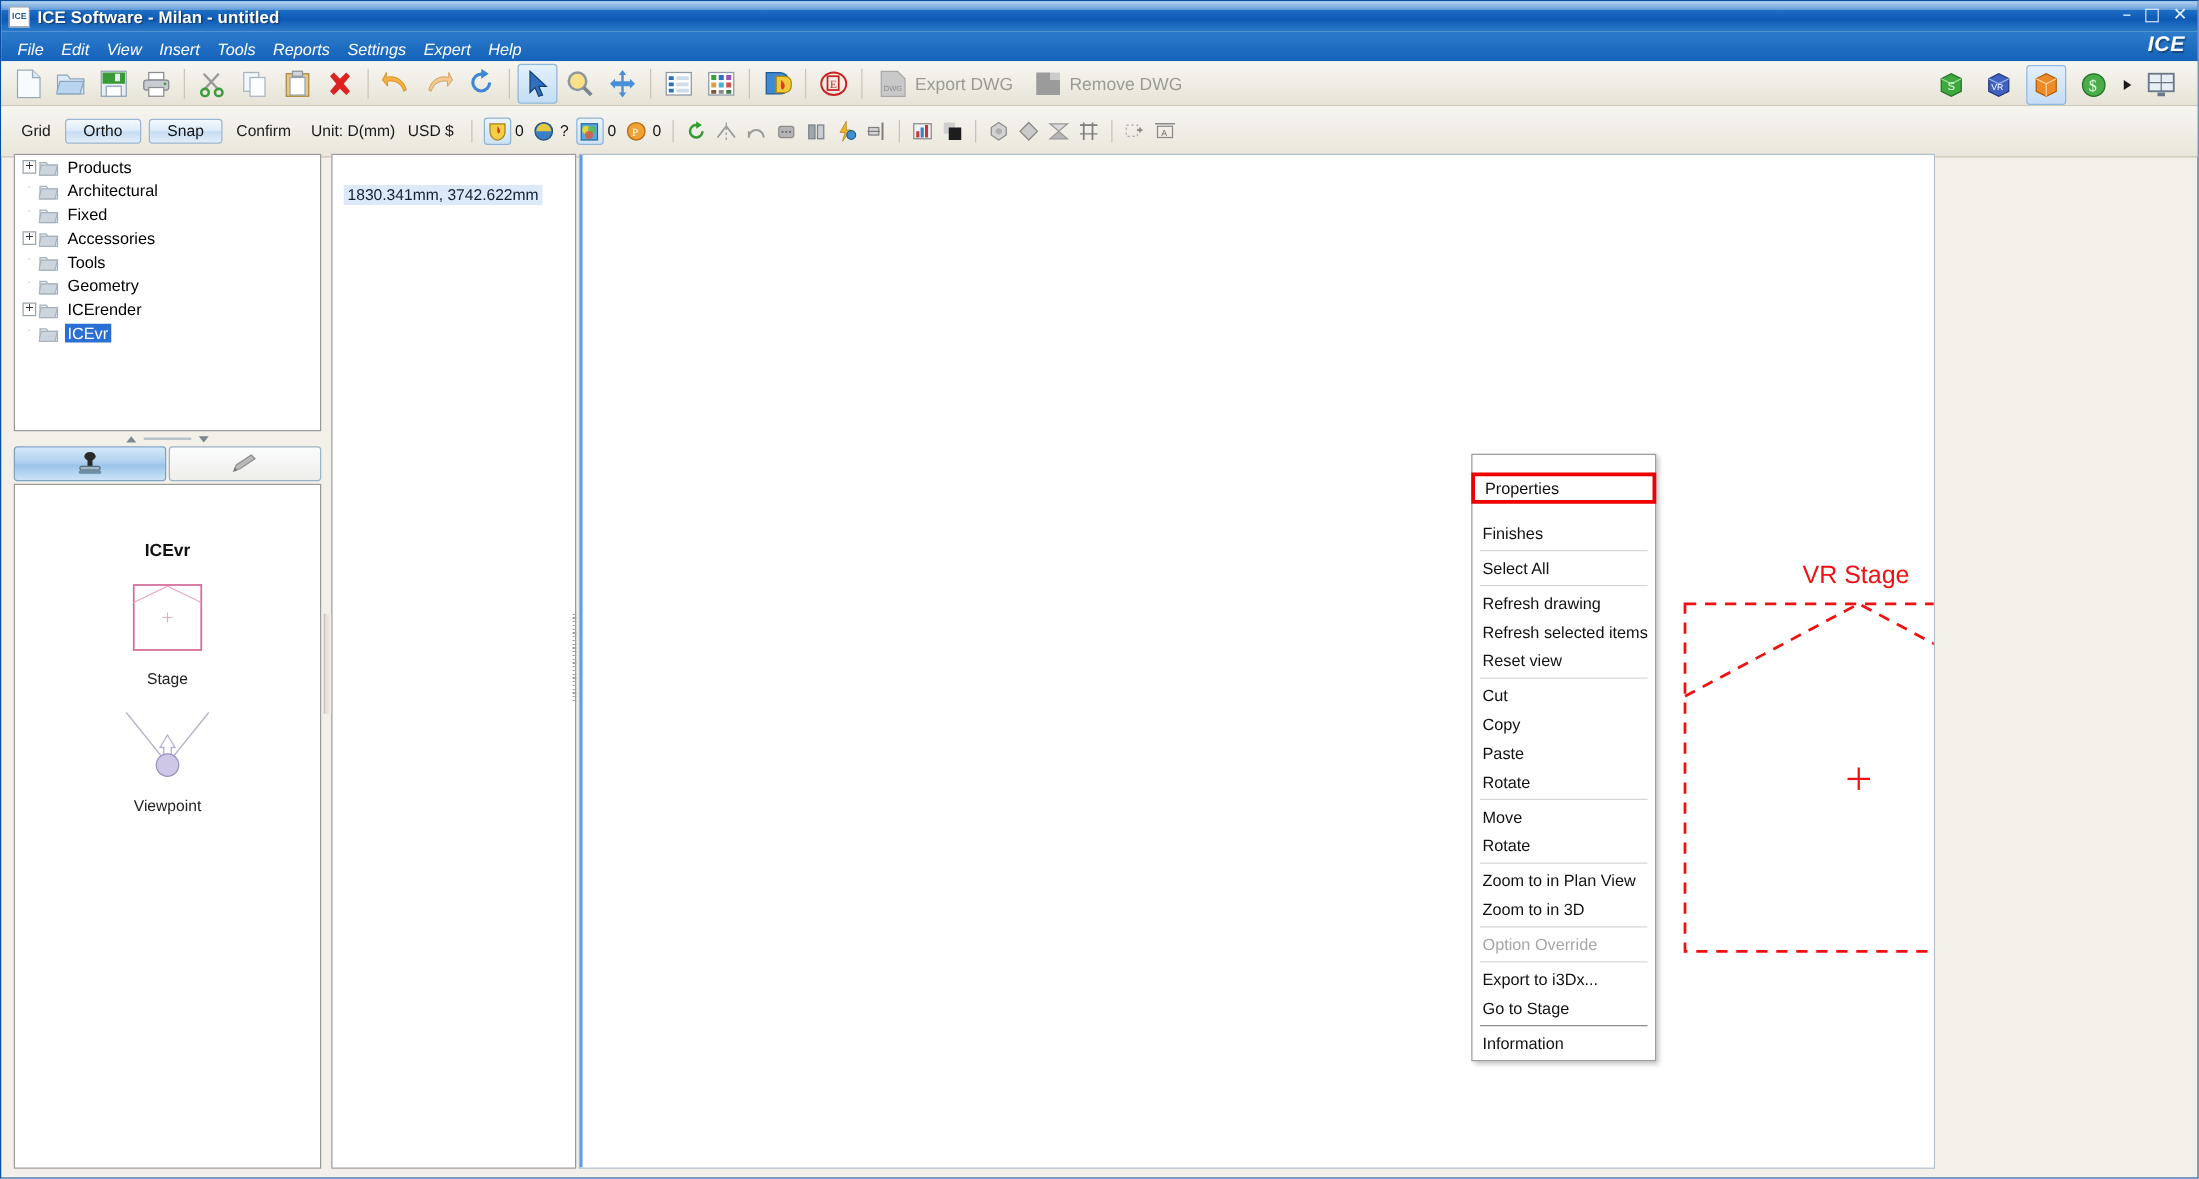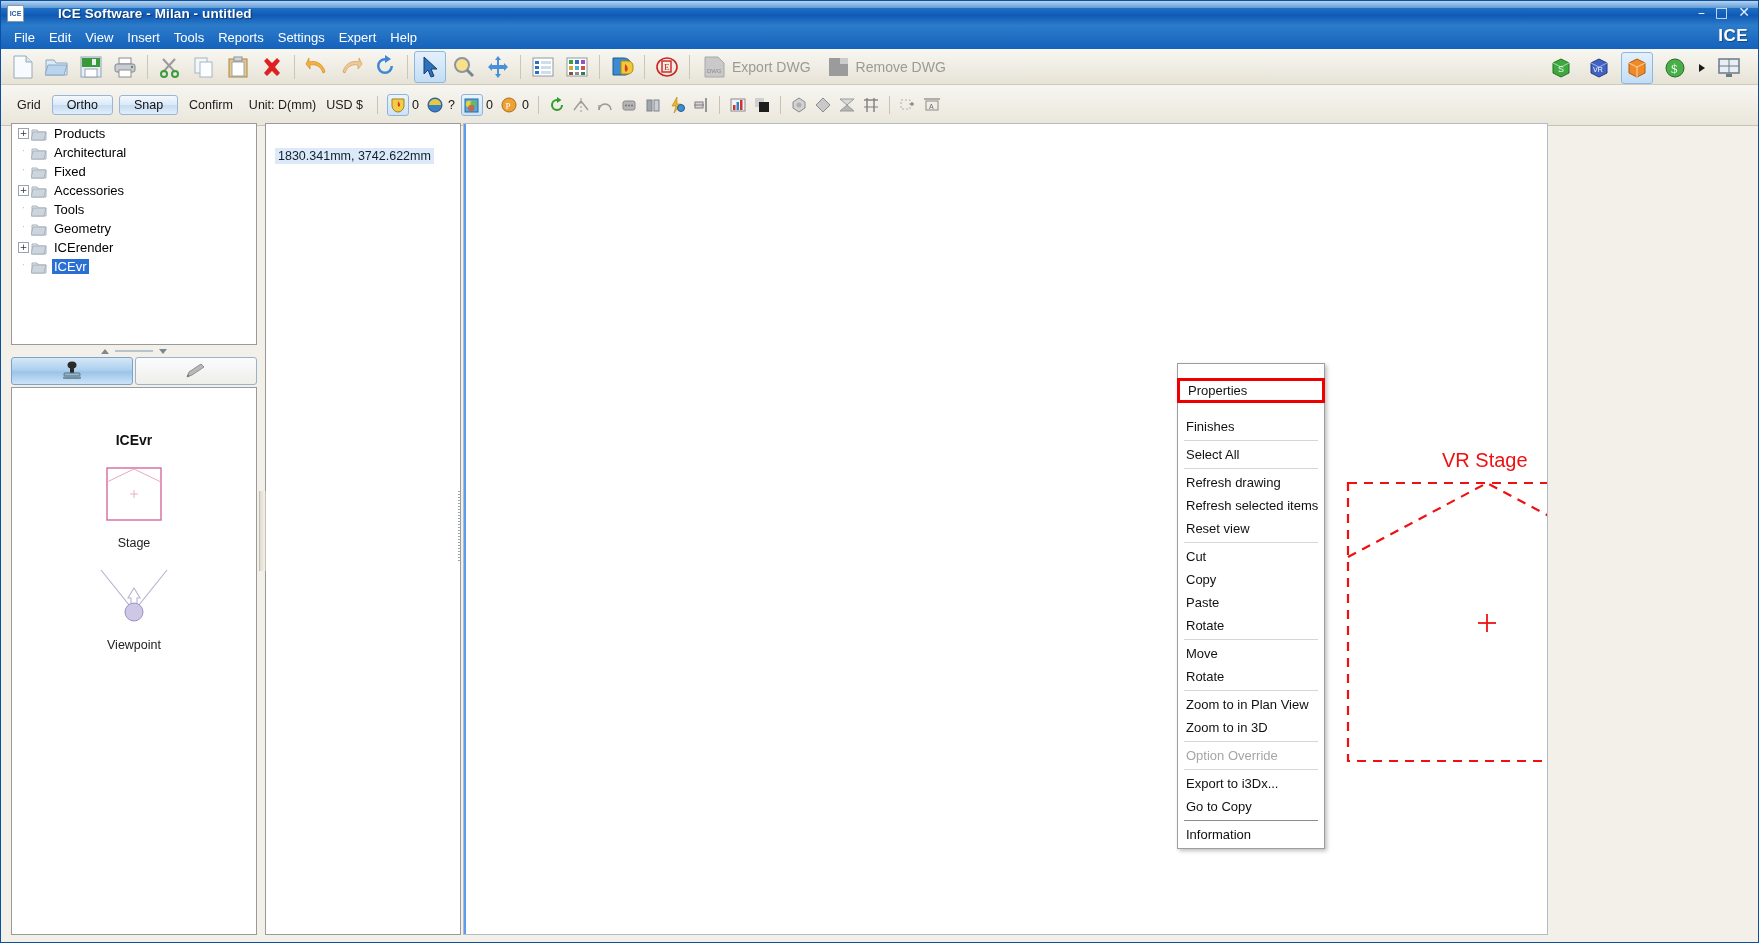--- a/index.html
+++ b/index.html
@@ -16,21 +16,20 @@
     border: 1px solid #0a4fa0;
     box-sizing: border-box;
   }
 
   
   .titlebar {
     position: absolute; left: 0; top: 0; width: 100%; height: 24px;
     background: linear-gradient(to bottom, #2f7fd0 0%, #1868c0 40%, #1059b4 60%, #2a7ac9 100%);
     display: flex; align-items: center;
     box-sizing: border-box;
-    gap: 28px;
   }
   .titlebar-top-gloss {
     position:absolute; left:0; top:0; width:100%; height:7px;
     background: linear-gradient(to bottom,#b8d4ee,#5f9bd8);
   }
   .app-icon {
     position: relative;
     width: 15px; height: 15px; margin-left: 6px; margin-right: 6px;
     background: #ffffff;
     border: 1px solid #8899aa;
@@ -48,22 +47,23 @@
   .win-buttons {
     position: absolute; right: 8px; top: 4px;
     display: flex; gap: 10px; align-items: center; z-index: 3;
   }
   .win-btn { color: #e8f1fb; font-size: 14px; line-height: 14px; font-family: "DejaVu Sans", sans-serif;}
 
   
   .menubar {
     position: absolute; left: 0; top: 24px; width: 100%; height: 24px;
     background: linear-gradient(to bottom,#2d7ccb,#1462bb);
-    display: flex; align-items: center; padding-left: 6px;
+    display: flex; align-items: flex-end; padding-left: 6px;
     box-sizing: border-box;
+    font-style: italic;
   }
   .menu-item {
     color: #ffffff; font-size: 13px; padding: 2px 7px; cursor: default;
   }
   .ice-logo {
     position: absolute; right: 10px; top: 1px;
     color: #ffffff; font-size: 17px; font-weight: bold; letter-spacing: 0.5px;
     text-shadow: 1px 1px 1px rgba(0,0,0,0.35);
   }
 
@@ -818,18 +818,18 @@
     <div class="ctx-sep"></div>
     <div class="ctx-item">Move</div>
     <div class="ctx-item">Rotate</div>
     <div class="ctx-sep"></div>
     <div class="ctx-item">Zoom to in Plan View</div>
     <div class="ctx-item">Zoom to in 3D</div>
     <div class="ctx-sep"></div>
     <div class="ctx-item disabled">Option Override</div>
     <div class="ctx-sep"></div>
     <div class="ctx-item">Export to i3Dx...</div>
-    <div class="ctx-item">Go to Copy</div>
+    <div class="ctx-item">Go to Stage</div>
     <div class="ctx-sep strong"></div>
     <div class="ctx-item">Information</div>
   </div>
 
 </div>
 
 </body></html>

